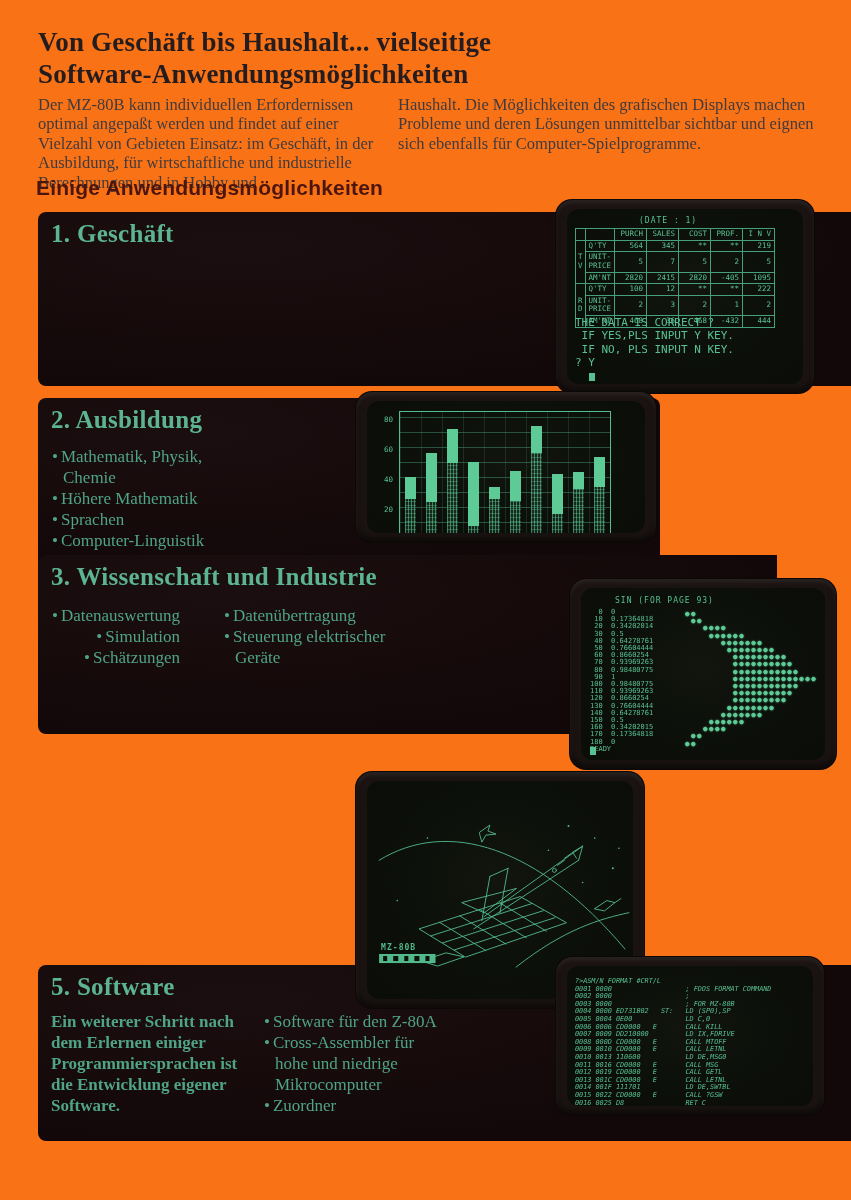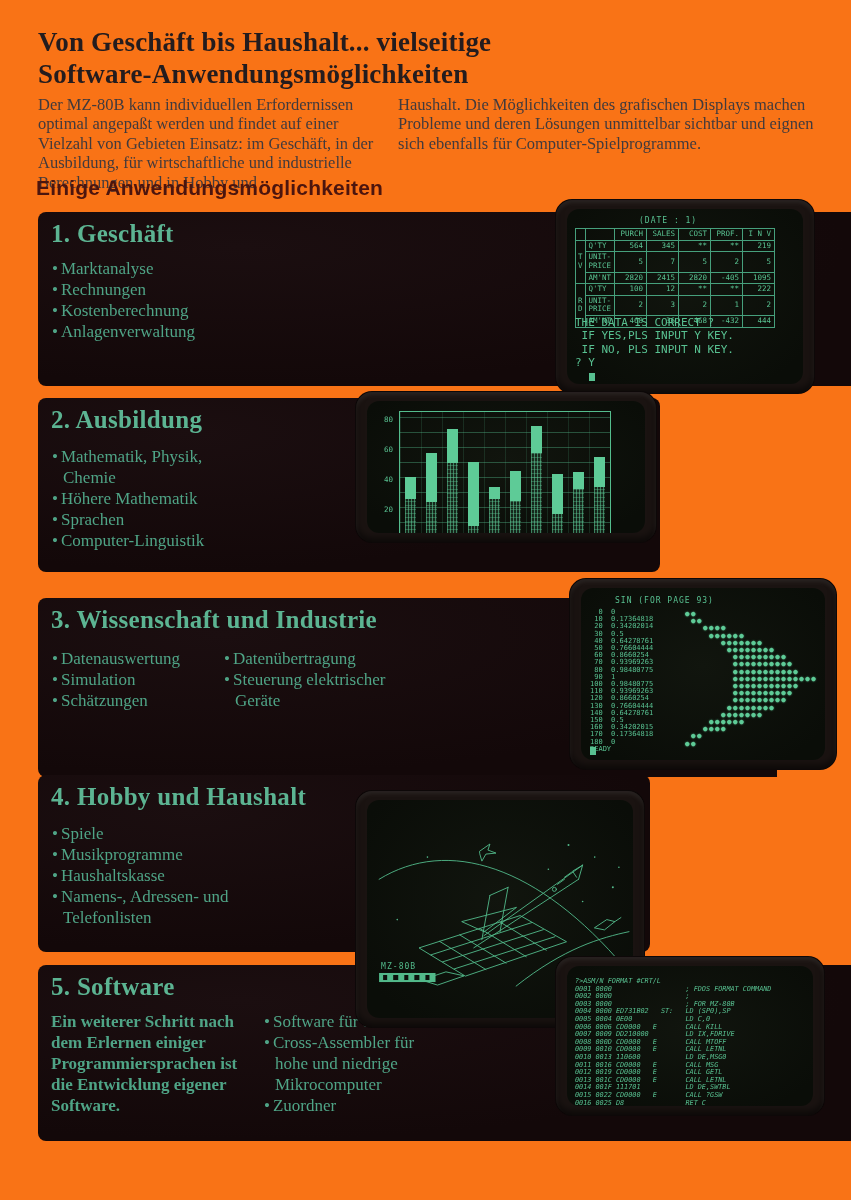--- a/index.html
+++ b/index.html
@@ -27,53 +27,53 @@
   }
   
   .panel {
     position:absolute; left:38px;
     background:radial-gradient(ellipse at 25% 20%, #1b0e10 0%, #130809 70%);
     border-radius:8px; color:#4fa486;
   }
   .panel.bleed { border-radius:8px 0 0 8px; }
   .p1 { top:212px; width:813px; height:174px; }
   .p2 { top:398px; width:622px; height:174px; }
-  .p3 { top:598px; width:739px; height:179px; }
+  .p3 { top:555px; width:739px; height:179px; }
   .p4 { top:775px; width:612px; height:177px; }
   .p5 { top:965px; width:813px; height:176px; }
   .panel-head {
     position:absolute; left:13px; top:8px;
     font-family:"Liberation Serif", serif; font-weight:bold;
     font-size:25px; color:#5cb492; letter-spacing:.3px;
   }
   .bullets, .para {
     position:absolute; font-size:17px; line-height:1.24; color:#4fa486;
   }
   .bullet { padding-left:11px; text-indent:-11px; white-space:pre-line; }
   .bullet::before { content:"\2022"; margin-right:3px; }
   .p1 .col1 { left:14px;  top:46px; }
   .p1 .col2 { left:192px; top:46px; }
   .p2 .col1 { left:14px;  top:48px; }
-  .p3 .col1 { left:14px;  top:50px; }
+  .p3 .col1 { left:14px;  top:50px;text-align:right; }
   .p3 .col2 { left:186px; top:50px; }
   .p4 .col1 { left:14px;  top:48px; }
   .p5 .para { left:13px;  top:46px; width:212px; white-space:pre-line;font-weight:bold; }
   .p5 .col2 { left:226px; top:46px; }
   
   .crt {
     position:absolute;
     background:#1a1311; border-radius:16px;
     box-shadow: inset 0 3px 5px rgba(255,255,255,.08),
                 inset 0 -4px 7px rgba(0,0,0,.55),
                 0 0 0 1px #0d0808;
   }
   .c1 { left:556px; top:200px; width:258px; height:193px; }
   .c2 { left:356px; top:392px; width:300px; height:150px; }
   .c3 { left:570px; top:579px; width:266px; height:190px; }
-  .c4 { left:356px; top:791px; width:288px; height:236px; }
+  .c4 { left:356px; top:772px; width:288px; height:236px;font-weight:bold; }
   .c5 { left:556px; top:957px; width:268px; height:158px;font-style:italic; }
   .screen {
     position:absolute; left:11px; right:11px; top:9px; bottom:9px;
     background:radial-gradient(ellipse at 50% 45%, #11150e 0%, #0a0d08 85%);
     border-radius:12px; overflow:hidden;
     color:#58c191; font-family:"DejaVu Sans Mono", monospace;
   }
   pre { font-family:"DejaVu Sans Mono", monospace; white-space:pre; }
   .cursor {
     position:absolute; width:6px; height:8px; background:#58c191;
@@ -133,27 +133,20 @@
   <div class="title">
     <div>Von Geschäft bis Haushalt... vielseitige</div>
     <div>Software-Anwendungsmöglichkeiten</div>
   </div>
   <div class="intro left">Der MZ-80B kann individuellen Erfordernissen optimal angepaßt werden und findet auf einer Vielzahl von Gebieten Einsatz: im Geschäft, in der Ausbildung, für wirtschaftliche und industrielle Berechnungen und in Hobby und</div>
   <div class="intro right">Haushalt. Die Möglichkeiten des grafischen Displays machen Probleme und deren Lösungen unmittelbar sichtbar und eignen sich ebenfalls für Computer-Spielprogramme.</div>
   <div class="section-heading">Einige Anwendungsmöglichkeiten</div>
 
   <div class="panel bleed p1">
     <div class="panel-head">1. Geschäft</div>
-    <div class="bullets col1">
-
-    <div class="bullet">Marktanalyse</div>
-        <div class="bullet">Rechnungen</div>
-        <div class="bullet">Kostenberechnung</div>
-        <div class="bullet">Anlagenverwaltung</div>
-      </div>
   </div>
 
   <div class="panel p2">
     <div class="panel-head">2. Ausbildung</div>
     <div class="bullets col1">
 
     <div class="bullet">Mathematik, Physik,
 Chemie</div>
         <div class="bullet">Höhere Mathematik</div>
         <div class="bullet">Sprachen</div>
@@ -170,31 +163,20 @@
         <div class="bullet">Schätzungen</div>
       </div>
     <div class="bullets col2">
 
     <div class="bullet">Datenübertragung</div>
         <div class="bullet">Steuerung elektrischer
 Geräte</div>
       </div>
   </div>
 
-  <div class="panel p4">
-    <div class="panel-head">4. Hobby und Haushalt</div>
-    <div class="bullets col1">
-
-    <div class="bullet">Spiele</div>
-        <div class="bullet">Musikprogramme</div>
-        <div class="bullet">Haushaltskasse</div>
-        <div class="bullet">Namens-, Adressen- und
-Telefonlisten</div>
-      </div>
-  </div>
 
   <div class="panel bleed p5">
     <div class="panel-head">5. Software</div>
     <div class="para">Ein weiterer Schritt nach dem Erlernen einiger Programmiersprachen ist die Entwicklung eigener Software.</div>
     <div class="bullets col2">
 
     <div class="bullet">Software für den Z-80A</div>
         <div class="bullet">Cross-Assembler für
 hohe und niedrige
 Mikrocomputer</div>

